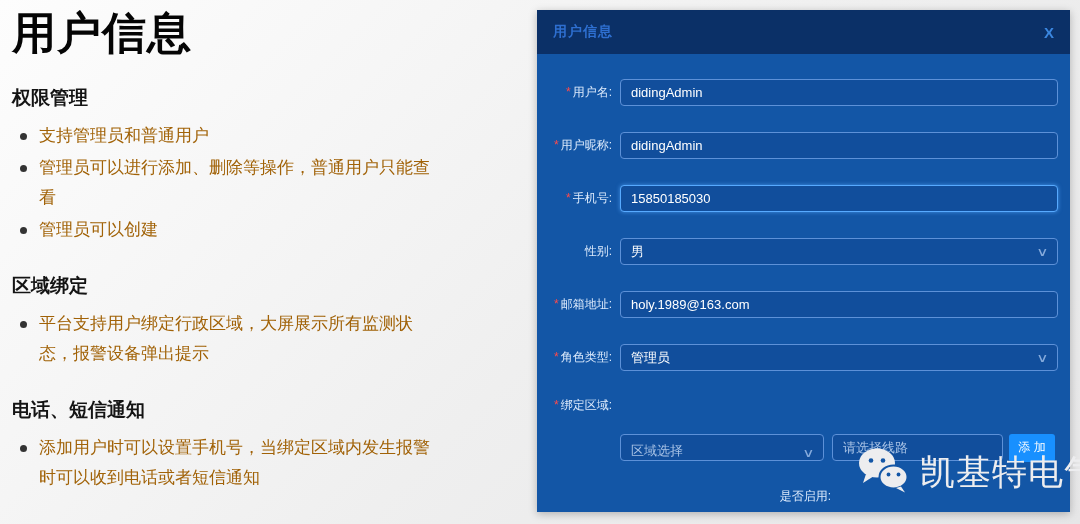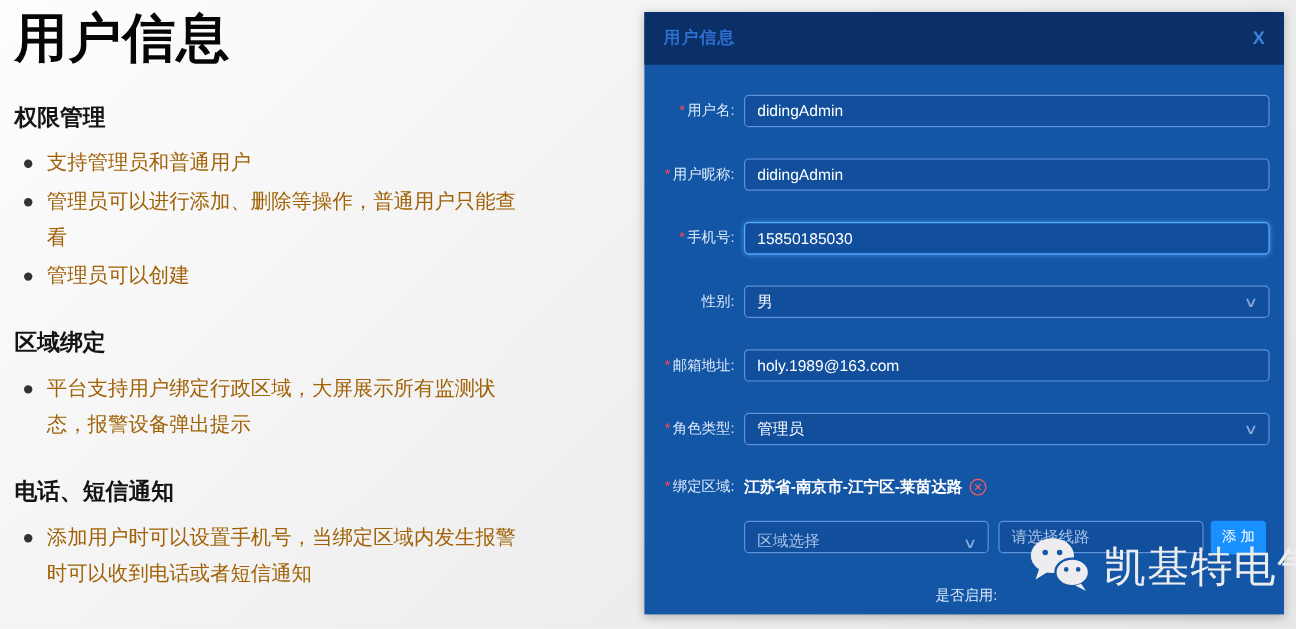--- a/index.html
+++ b/index.html
@@ -148,24 +148,20 @@
     <div class="form-row">
       <span class="form-label"><span class="req">*</span><span>角色类型:</span></span>
       <div class="sel">
         <span class="sel-value">管理员</span>
         <span class="chevron">∨</span>
       </div>
     </div>
 
     <div class="region-label-row">
       <span class="form-label"><span class="req">*</span><span>绑定区域:</span></span>
-      <span class="region-text">
-        <span>江苏省-南京市-江宁区-莱茵达路</span>
-        <span class="remove-icon">✕</span>
-      </span>
     </div>
 
     <div class="region-pick-row">
       <span class="spacer"></span>
       <div class="sel region-select">
         <span class="sel-placeholder">区域选择</span>
         <span class="chevron">∨</span>
       </div>
       <input class="tb line-input" type="text" placeholder="请选择线路" style="">
       <button class="add-button">添 加</button>

